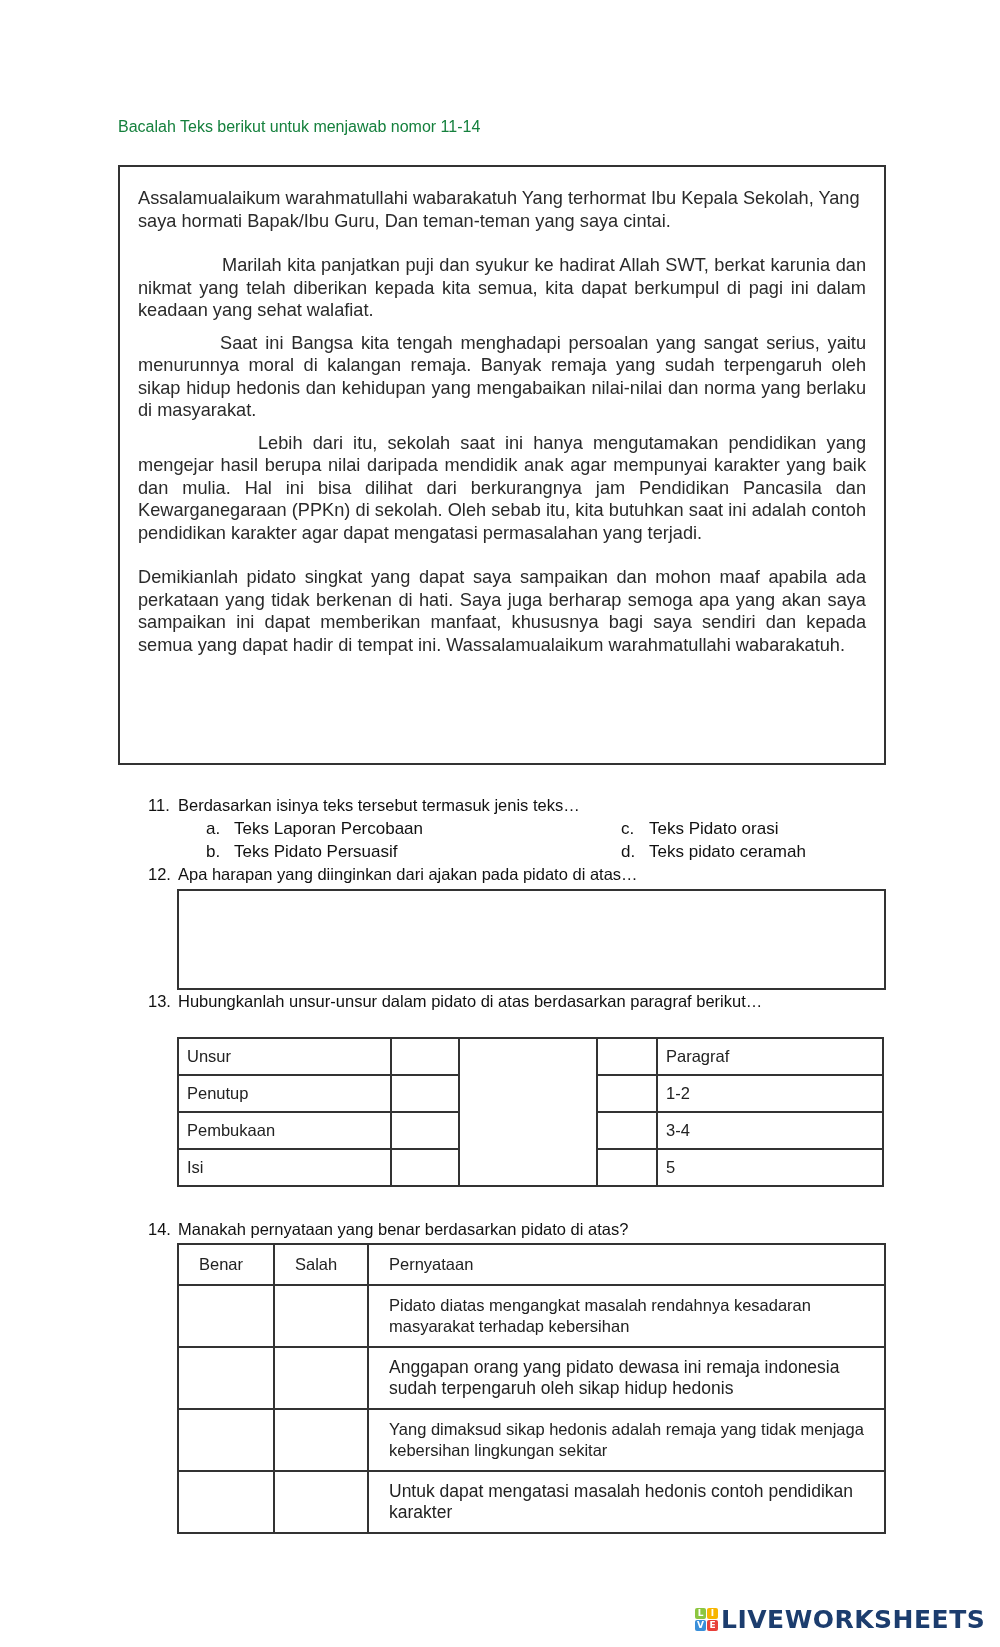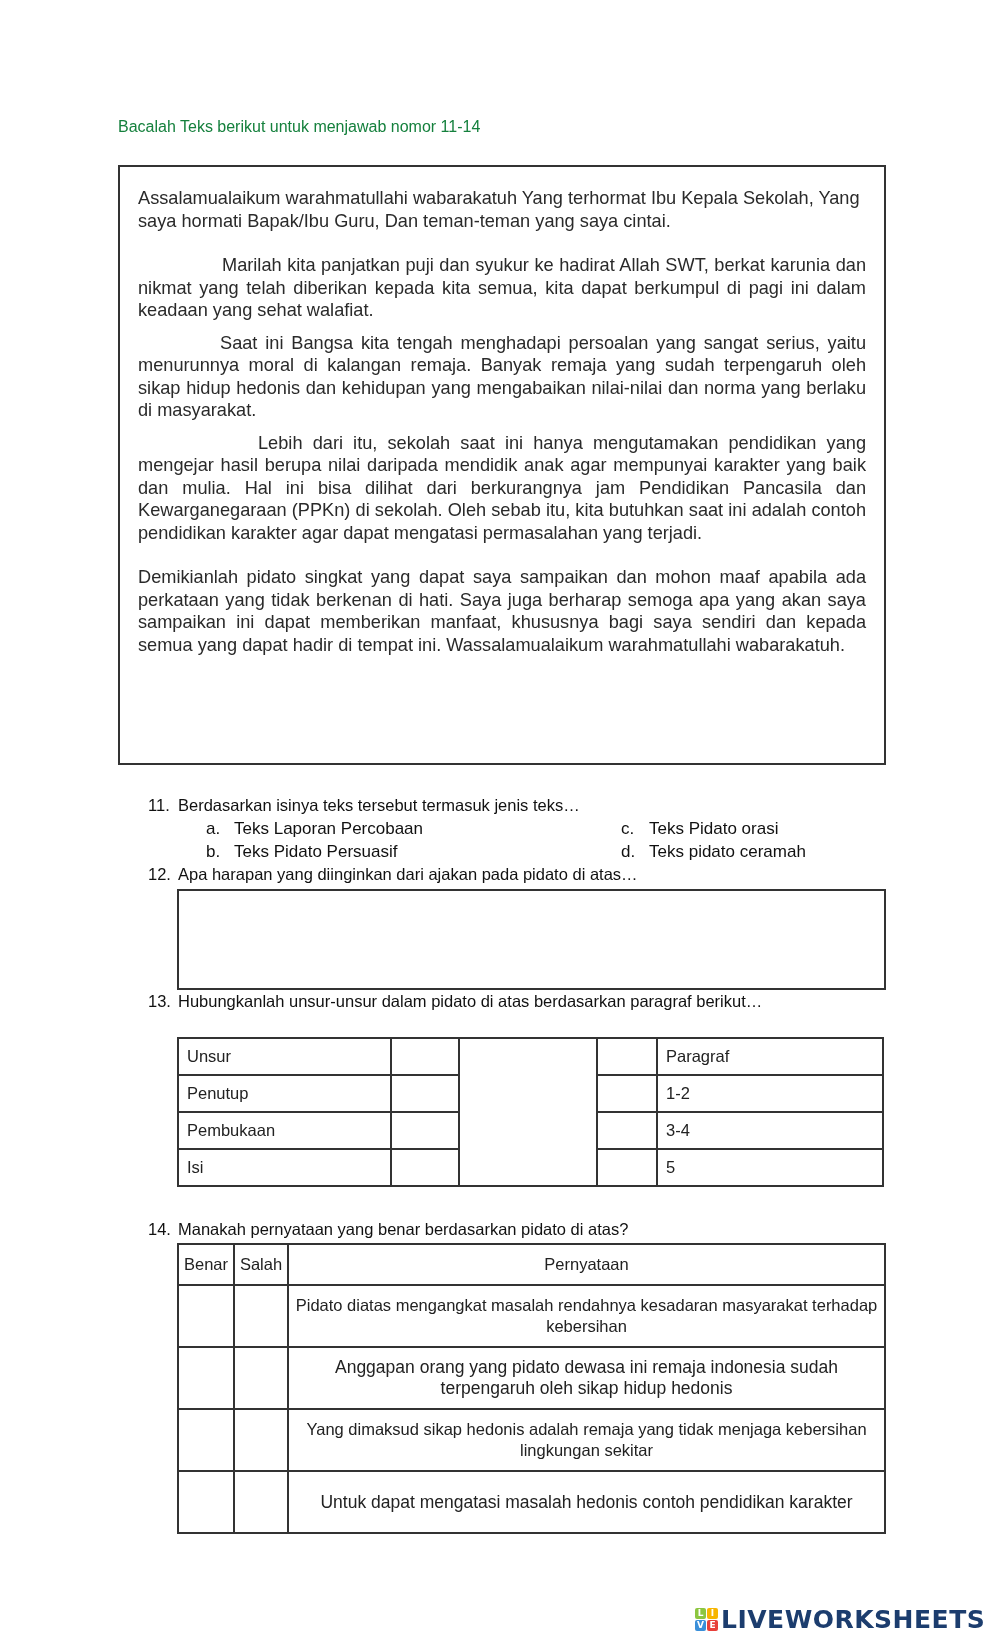--- a/index.html
+++ b/index.html
@@ -24,21 +24,21 @@
 
   .answerbox { position:absolute; left:177px; top:889px; width:709px; height:101px;
                border:2px solid #333; box-sizing:border-box; }
 
   table { border-collapse:collapse; position:absolute; font-size:16.5px; color:#222; }
   td { border:2px solid #333; padding:0 8px; vertical-align:middle; }
   .t13 { left:177px; top:1037px; width:707px; }
   .t13 td { height:35px; }
   .t13 td.mid { border-top:2px solid #333; border-bottom:2px solid #333; }
   .t14 { left:177px; top:1243px; width:709px; }
-  .t14 td { padding:4px 0; line-height:21px;text-align:center; }
+  .t14 td { padding:4px 20px; line-height:21px; }
   .t14 tr.hdr td { height:31px; }
   .t14 tr.row td { height:52px;margin-left:36px; }
 
   .brand { position:absolute; left:695px; top:1605px; display:flex; align-items:center; }
   .logo-grid { display:grid; grid-template-columns:11px 11px; grid-gap:1px; margin-right:3px; }
   .logo-grid span { display:block; width:11px; height:11px; border-radius:2px;
                     font-size:9px; line-height:11px; text-align:center; color:#fff; font-weight:bold;
                     font-family:"DejaVu Sans", sans-serif; }
   .brand-text { font-family:"DejaVu Sans", sans-serif; font-weight:bold; font-size:25px;
                 color:#1c3d6e; letter-spacing:0.5px; }

